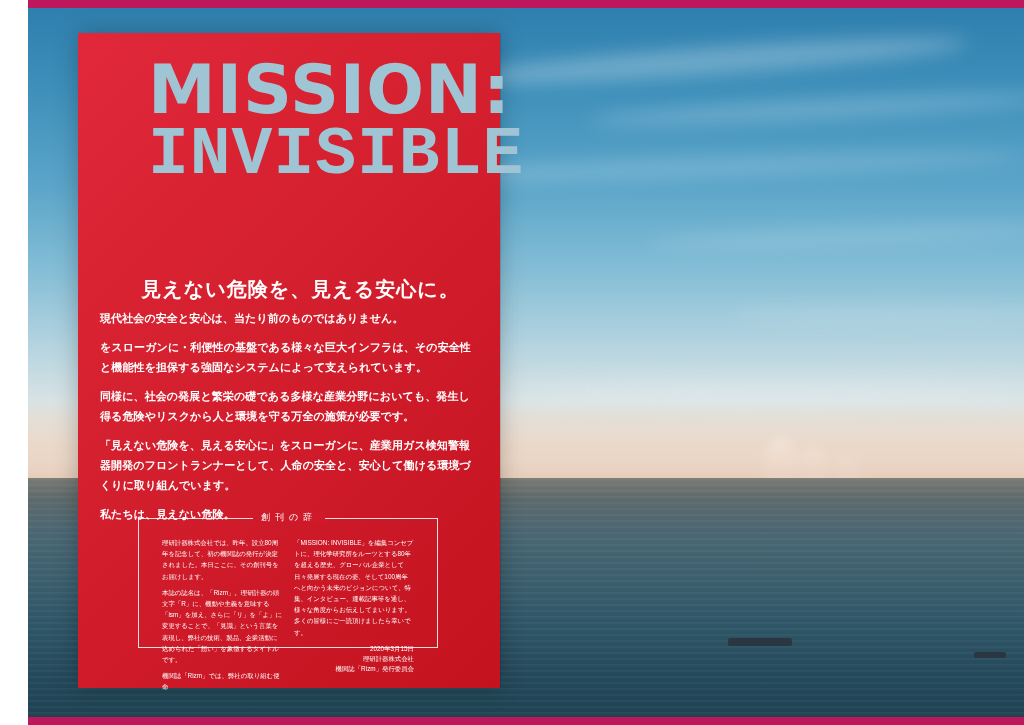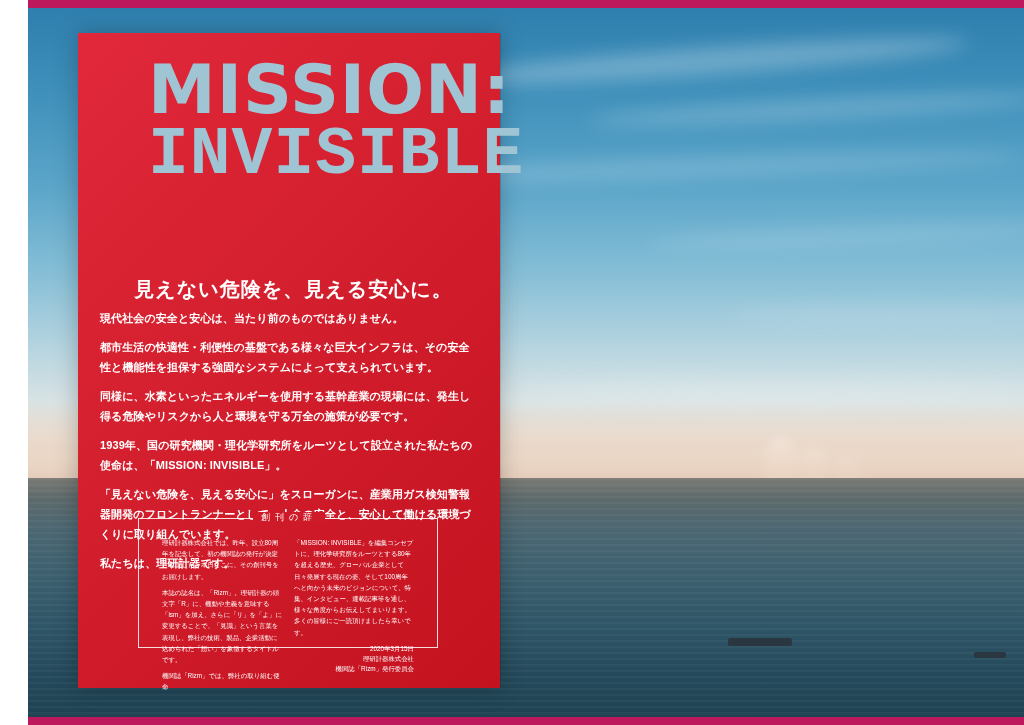--- a/index.html
+++ b/index.html
@@ -144,21 +144,21 @@
     font-weight: bold;
     font-size: 68px;
     line-height: 0.96;
     letter-spacing: 1px;
     color: #9fc4d4;
   }
   .poster-title .l2 { display: block; font-family: Liberation Mono, monospace; }
 
   .poster-tagline {
     position: absolute;
-    left: 9px;
+    left: 16px;
     top: 243px;
     width: 413px;
     text-align: center;
     font-size: 20px;
     font-weight: bold;
     letter-spacing: 1px;
     color: #ffffff;
   }
 
   .poster-body {
@@ -282,25 +282,24 @@
 
     <div class="poster-title">
       <span class="l1">MISSION:</span>
       <span class="l2">INVISIBLE</span>
     </div>
 
     <div class="poster-tagline">見えない危険を、見える安心に。</div>
 
     <div class="poster-body">
       <p>現代社会の安全と安心は、当たり前のものではありません。</p>
-      <p>都市生活の快適性・利便性の基盤である様々な巨大インフラは、その安全性と機能性を担保する強固なシステムによって支えられています。</p>
-      <p>同様に、水素といったエネルギーを使用する基幹産業の現場には、発生し得る危険やリスクから人と環境を守る万全の施策が必要です。</p>
-      <p>1939年、国の研究機関・理化学研究所をルーツとして設立された私たちの使命は、「MISSION: INVISIBLE」。</p>
+      <p>をスローガンに・利便性の基盤である様々な巨大インフラは、その安全性と機能性を担保する強固なシステムによって支えられています。</p>
+      <p>同様に、社会の発展と繁栄の礎である多様な産業分野においても、発生し得る危険やリスクから人と環境を守る万全の施策が必要です。</p>
       <p>「見えない危険を、見える安心に」をスローガンに、産業用ガス検知警報器開発のフロントランナーとして、人命の安全と、安心して働ける環境づくりに取り組んでいます。</p>
-      <p>私たちは、理研計器です。</p>
+      <p>私たちは、見えない危険。</p>
     </div>
 
     <div class="note">
       <div class="note-heading">
         <span>創刊の辞</span>
       </div>
       <div class="note-cols">
         <div class="note-col">
           <p>理研計器株式会社では、昨年、設立80周年を記念して、初の機関誌の発行が決定されました。本日ここに、その創刊号をお届けします。</p>
           <p>本誌の誌名は、「Rizm」。理研計器の頭文字「R」に、機動や主義を意味する「ism」を加え、さらに「リ」を「よ」に変更することで、「見識」という言葉を表現し、弊社の技術、製品、企業活動に込められた「想い」を象徴するタイトルです。</p>

